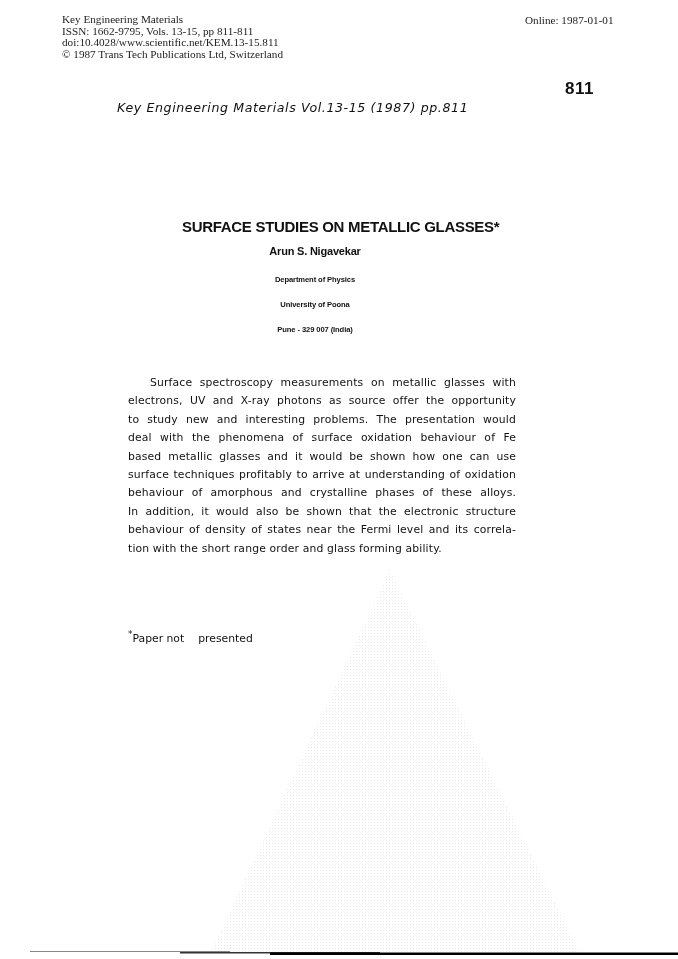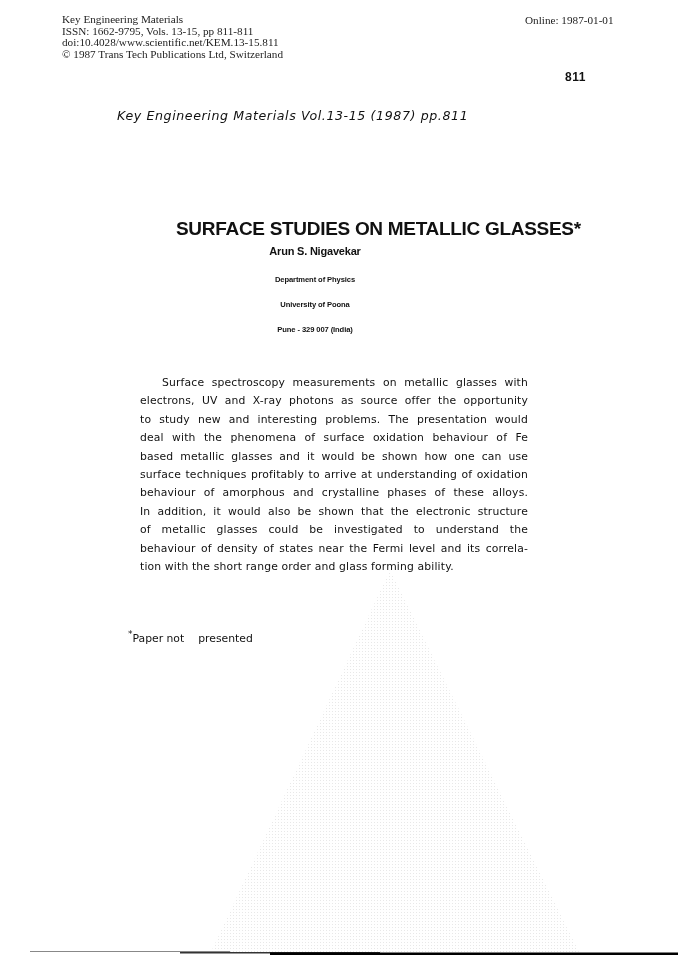--- a/index.html
+++ b/index.html
@@ -1,27 +1,27 @@
 <!DOCTYPE html>
 <html><head>
   <meta charset="utf-8">
   <style>
     html, body { margin: 0; padding: 0; background: #ffffff; }
     body { width: 678px; height: 959px; position: relative; overflow: hidden; color: #111; }
     .serif-it { font-family: "Liberation Serif", "DejaVu Serif", serif; }
     .meta { position: absolute; left: 62px; top: 14px; font-size: 11.2px; line-height: 11.5px; color: #222; }
     .meta div { white-space: nowrap; }
     .online { position: absolute; left: 525px; top: 14px; font-size: 11.2px; color: #222; white-space: nowrap; }
-    .pageno { position: absolute; left: 565px; top: 70px; font-family: "Liberation Sans", sans-serif; font-weight: bold; font-size: 12px; letter-spacing: 0.5px; }
-    .journal-line { position: absolute; left: 117px; top: 108px; font-family: "DejaVu Sans", sans-serif; font-style: italic; font-size: 12.6px; letter-spacing: 0.6px; white-space: nowrap; color: #111; }
-    .title { position: absolute; left: 176px; top: 218px; font-family: "Liberation Sans", sans-serif; font-weight: bold; font-size: 19px; letter-spacing: -0.3px; white-space: nowrap; }
+    .pageno { position: absolute; left: 565px; top: 79px; font-family: "Liberation Sans", sans-serif; font-weight: bold; font-size: 17px; letter-spacing: 0.5px; }
+    .journal-line { position: absolute; left: 117px; top: 100px; font-family: "DejaVu Sans", sans-serif; font-style: italic; font-size: 12.6px; letter-spacing: 0.6px; white-space: nowrap; color: #111; }
+    .title { position: absolute; left: 182px; top: 218px; font-family: "Liberation Sans", sans-serif; font-weight: bold; font-size: 15px; letter-spacing: -0.3px; white-space: nowrap; }
     .author-block { position: absolute; left: 240px; top: 244px; width: 150px; text-align: center; font-family: "Liberation Sans", sans-serif; }
     .author { font-weight: bold; font-size: 11px; line-height: 15px; letter-spacing: -0.2px; }
     .affil { font-weight: bold; font-size: 7.6px; line-height: 9px; letter-spacing: -0.1px; margin-top: 16px; }
-    .abstract { position: absolute; left: 128px; top: 374px; width: 388px; font-family: "DejaVu Sans", sans-serif; font-size: 10.8px; line-height: 18.4px; letter-spacing: 0.15px; color: #111; margin-left: 12px; }
+    .abstract { position: absolute; left: 128px; top: 374px; width: 388px; font-family: "DejaVu Sans", sans-serif; font-size: 10.8px; line-height: 18.4px; letter-spacing: 0.15px; color: #111; }
     .abstract .line { display: block; text-align: justify; text-align-last: justify; white-space: nowrap; height: 18.4px; }
     .abstract .line.indent { padding-left: 22px; }
     .abstract .line.last { text-align-last: left; }
     .footnote { position: absolute; left: 128px; top: 632px; font-family: "DejaVu Sans", sans-serif; font-size: 10.8px; white-space: nowrap; text-align: center; }
     .footnote .star { font-size: 9px; position: relative; top: -5px; margin-right: 0; }
     .footnote .gap { display: inline-block; width: 14px; }
     .watermark { position: absolute; left: 200px; top: 570px; width: 400px; height: 384px; pointer-events: none; }
     .bottom-rule { position: absolute; left: 30px; top: 951px; width: 648px; height: 4px; }
   </style>
 </head>
@@ -51,21 +51,20 @@
 
 <div class="abstract">
   <span class="line indent">Surface spectroscopy measurements on metallic glasses with</span>
   <span class="line">electrons, UV and X-ray photons as source offer the opportunity</span>
   <span class="line">to study new and interesting problems. The presentation would</span>
   <span class="line">deal with the phenomena of surface oxidation behaviour of Fe</span>
   <span class="line">based metallic glasses and it would be shown how one can use</span>
   <span class="line">surface techniques profitably to arrive at understanding of oxidation</span>
   <span class="line">behaviour of amorphous and crystalline phases of these alloys.</span>
   <span class="line">In addition, it would also be shown that the electronic structure</span>
-  <span class="line">of metallic glasses could be investigated to understand the</span>
   <span class="line">behaviour of density of states near the Fermi level and its correla-</span>
   <span class="line last">tion with the short range order and glass forming ability.</span>
 </div>
 
 <div class="footnote">
   <span class="star">*</span><span>Paper not</span><span class="gap"></span><span>presented</span>
 </div>
 
 <svg class="watermark" viewBox="0 0 400 384" preserveAspectRatio="none">
   <defs>

